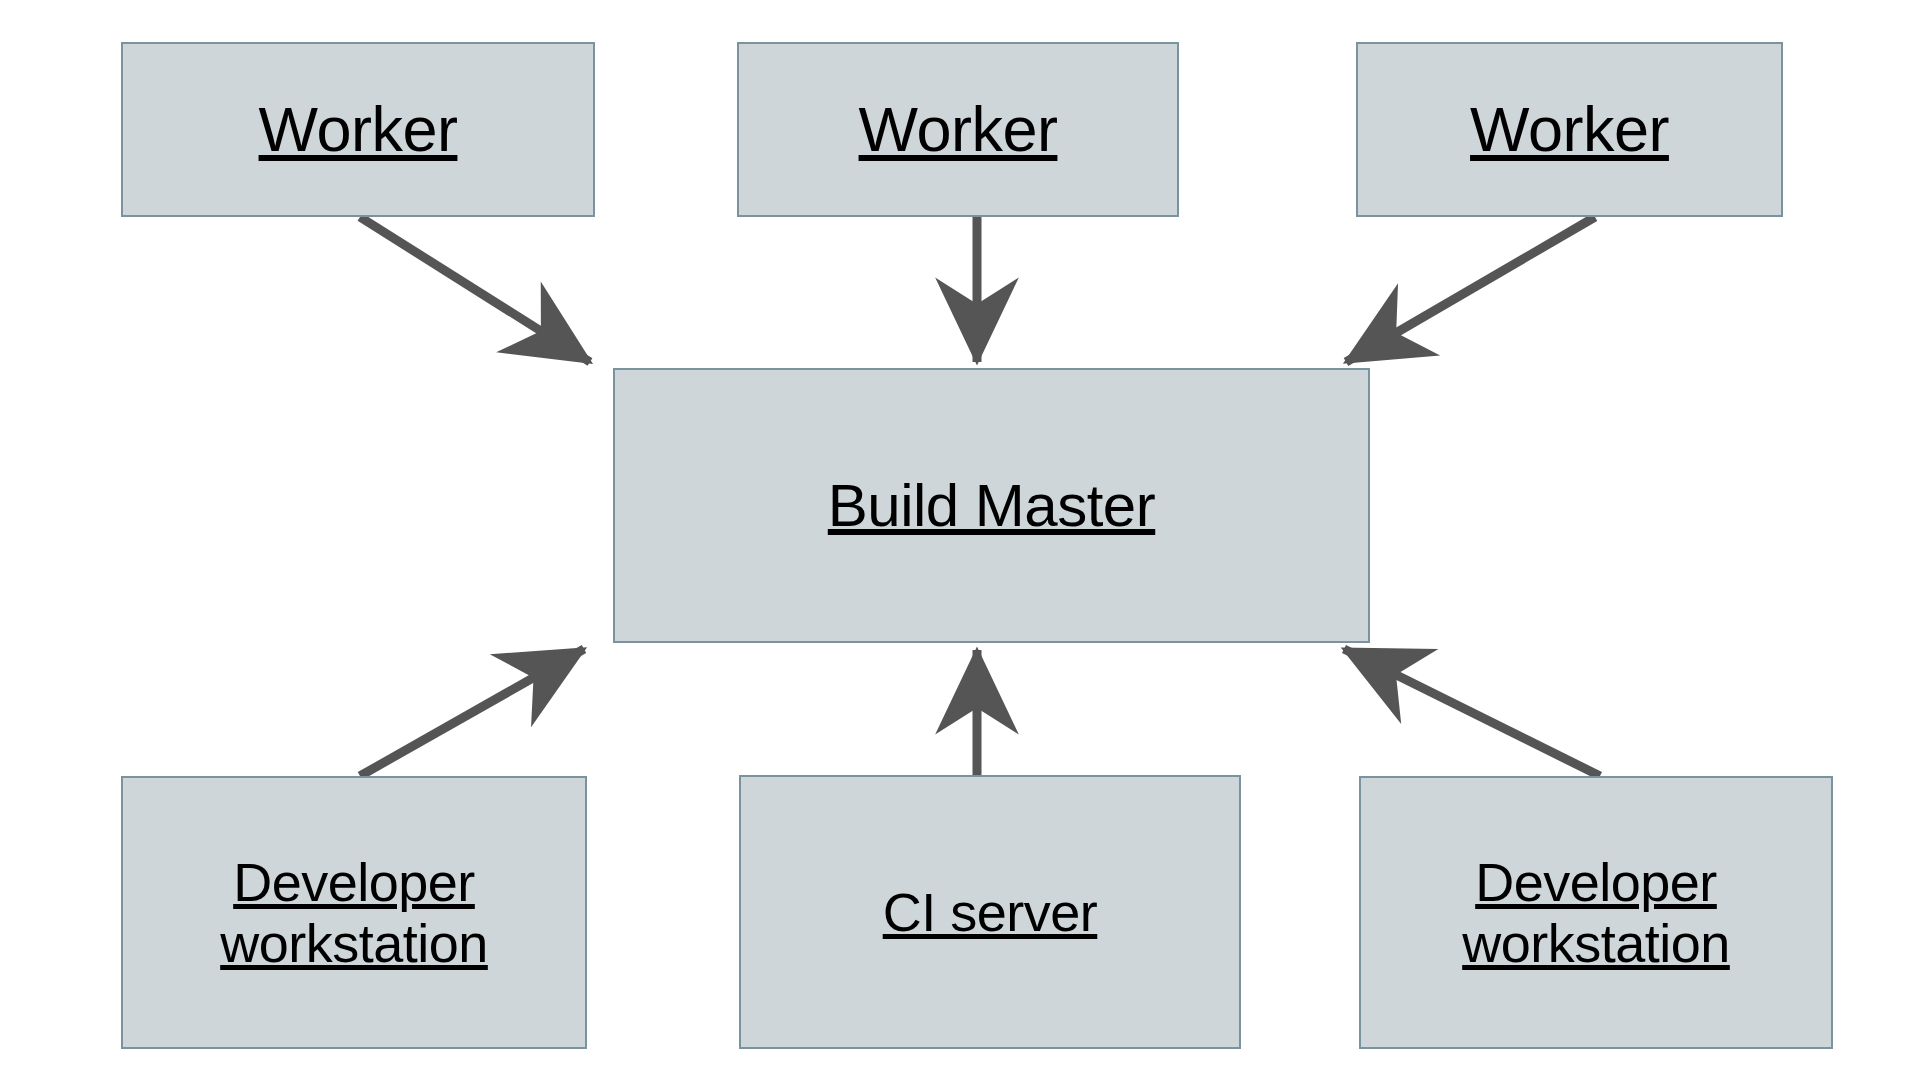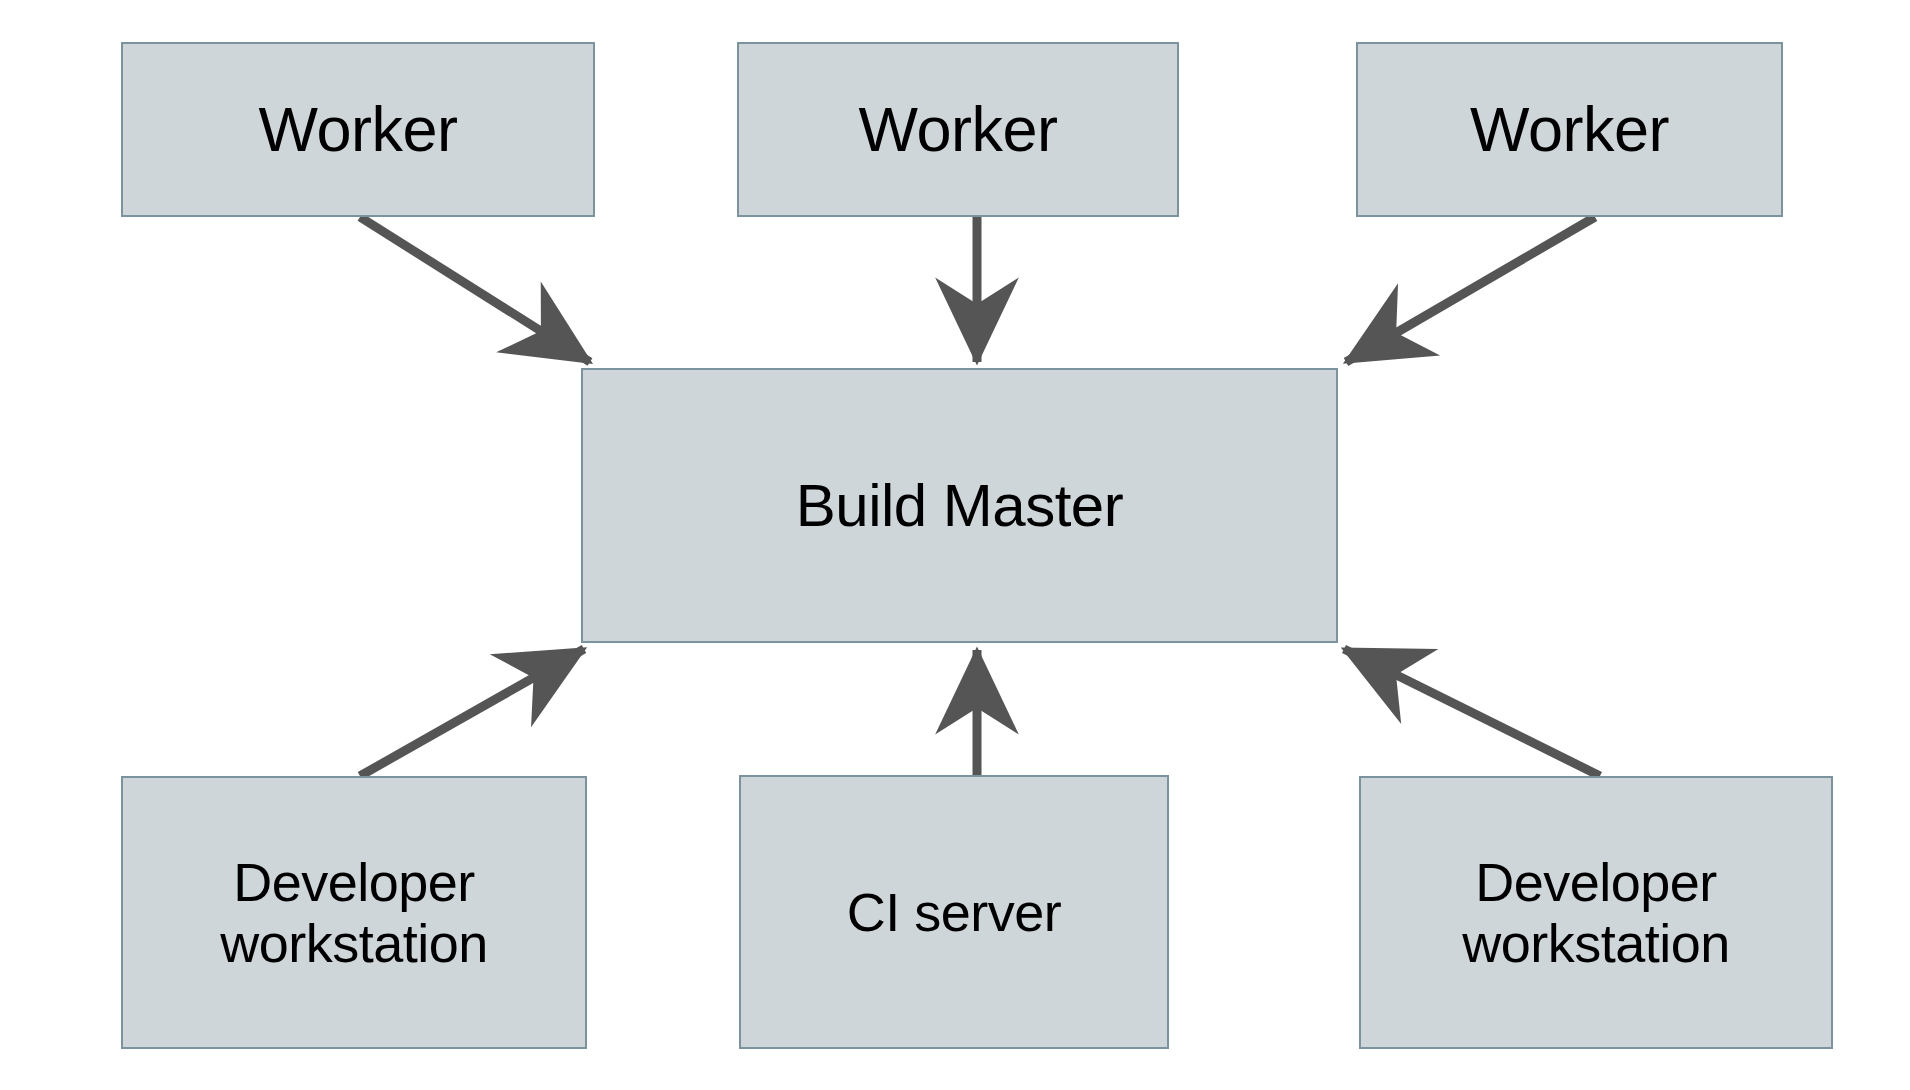--- a/index.html
+++ b/index.html
@@ -17,20 +17,21 @@
   }
   .node {
     position: absolute;
     box-sizing: border-box;
     background: #ced6d9;
     border: 2px solid #7b939e;
     display: flex;
     align-items: center;
     justify-content: center;
     text-align: center;
+    text-decoration: underline;
   }
   .node-label {
     color: #000000;
     font-family: "Liberation Sans", sans-serif;
     font-weight: 400;
     line-height: 1.12;
     letter-spacing: -0.5px;
     white-space: pre-line;
   }
   .lbl-sm { font-size: 63px; }
@@ -72,30 +73,30 @@
   </div>
 
   <div class="node" style="left:737px; top:42px; width:442px; height:175px;">
     <span class="node-label lbl-sm">Worker</span>
   </div>
 
   <div class="node" style="left:1356px; top:42px; width:427px; height:175px;">
     <span class="node-label lbl-sm">Worker</span>
   </div>
 
-  <div class="node" style="left:581px; top:368px; width:757px; height:275px;">
+  <div class="node" style="left:613px; top:368px; width:757px; height:275px;">
     <span class="node-label lbl-md">Build Master</span>
   </div>
 
   <div class="node" style="left:121px; top:776px; width:466px; height:273px;">
     <span class="node-label lbl-lg">Developer
 workstation</span>
   </div>
 
-  <div class="node" style="left:739px; top:775px; width:430px; height:274px;">
+  <div class="node" style="left:739px; top:775px; width:502px; height:274px;">
     <span class="node-label lbl-lg">CI server</span>
   </div>
 
   <div class="node" style="left:1359px; top:776px; width:474px; height:273px;">
     <span class="node-label lbl-lg">Developer
 workstation</span>
   </div>
 
 </div>
 

